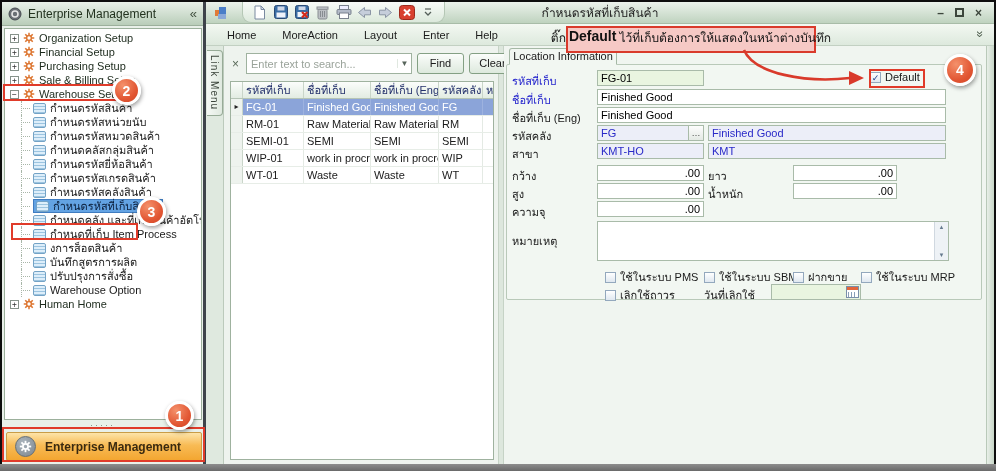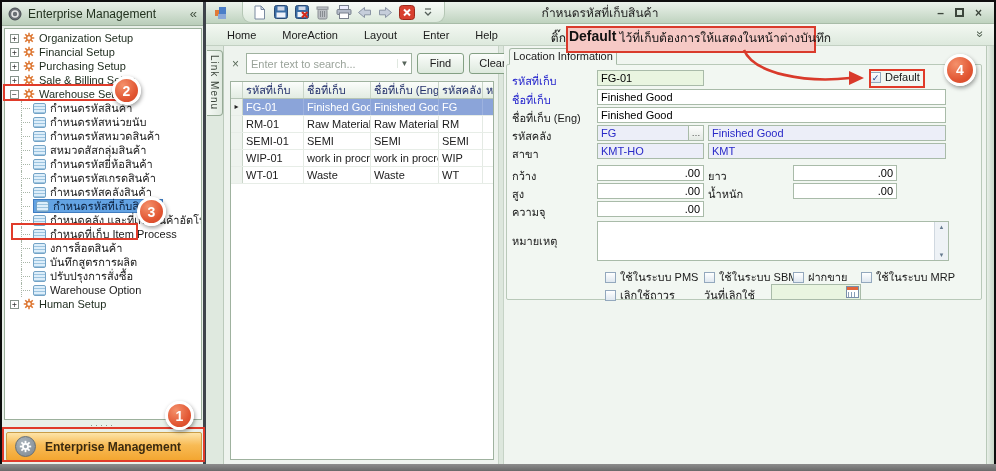--- a/index.html
+++ b/index.html
@@ -225,21 +225,21 @@
         <div class="trow child">
             <span class="chicon"></span>
             <span>กำหนดรหัสหน่วยนับ</span>
           </div>
         <div class="trow child">
             <span class="chicon"></span>
             <span>กำหนดรหัสหมวดสินค้า</span>
           </div>
         <div class="trow child">
             <span class="chicon"></span>
-            <span>สหมวดสัสกลุ่มสินค้า</span>
+            <span>กำหนดคลัสกลุ่มสินค้า</span>
           </div>
         <div class="trow child">
             <span class="chicon"></span>
             <span>กำหนดรหัสยี่ห้อสินค้า</span>
           </div>
         <div class="trow child">
             <span class="chicon"></span>
             <span>กำหนดรหัสเกรดสินค้า</span>
           </div>
         <div class="trow child">
@@ -285,21 +285,21 @@
                 <line x1="8" y1="12" x2="8" y2="15"></line>
                 <line x1="1" y1="8" x2="4" y2="8"></line>
                 <line x1="12" y1="8" x2="15" y2="8"></line>
                 <line x1="3" y1="3" x2="5.2" y2="5.2"></line>
                 <line x1="10.8" y1="10.8" x2="13" y2="13"></line>
                 <line x1="13" y1="3" x2="10.8" y2="5.2"></line>
                 <line x1="3" y1="13" x2="5.2" y2="10.8"></line>
                 <circle cx="8" cy="8" r="3.2"></circle>
               </g>
             </svg>
-          <span class="glabel">Human Setup</span>
+          <span class="glabel">Human Home</span>
         </div>
       </div>
 
       <div class="splitdots">·····</div>
 
       <div class="em-btn">
         <span class="gear-circle">
           <svg width="13" height="13" viewBox="0 0 16 16">
               <g fill="none" stroke="#ffffff" stroke-width="2.2">
                 <line x1="8" y1="1" x2="8" y2="4"></line>

